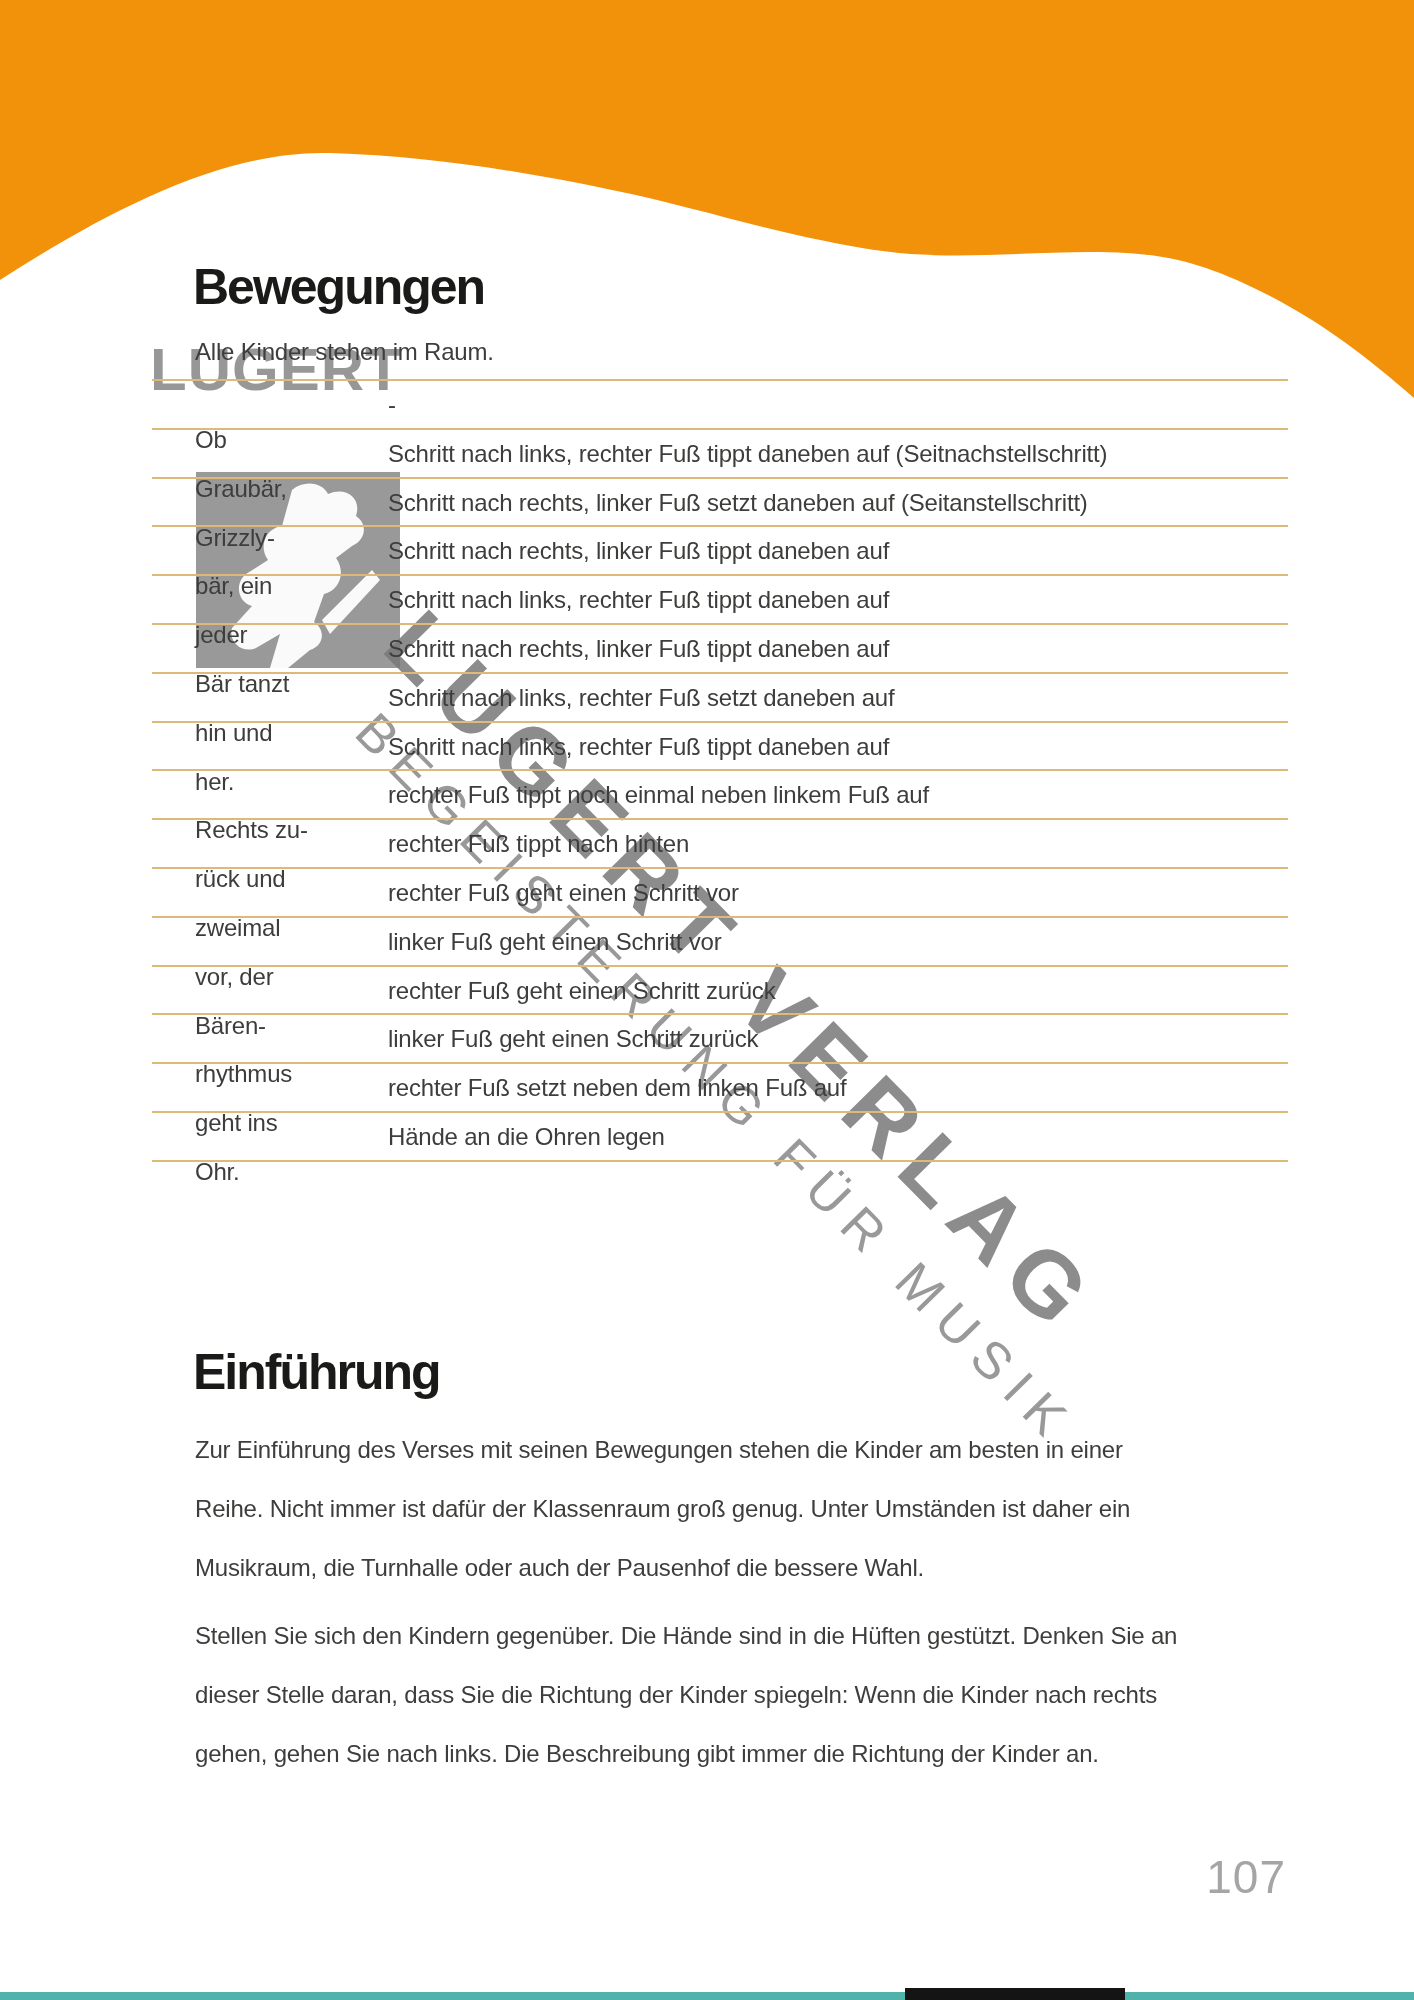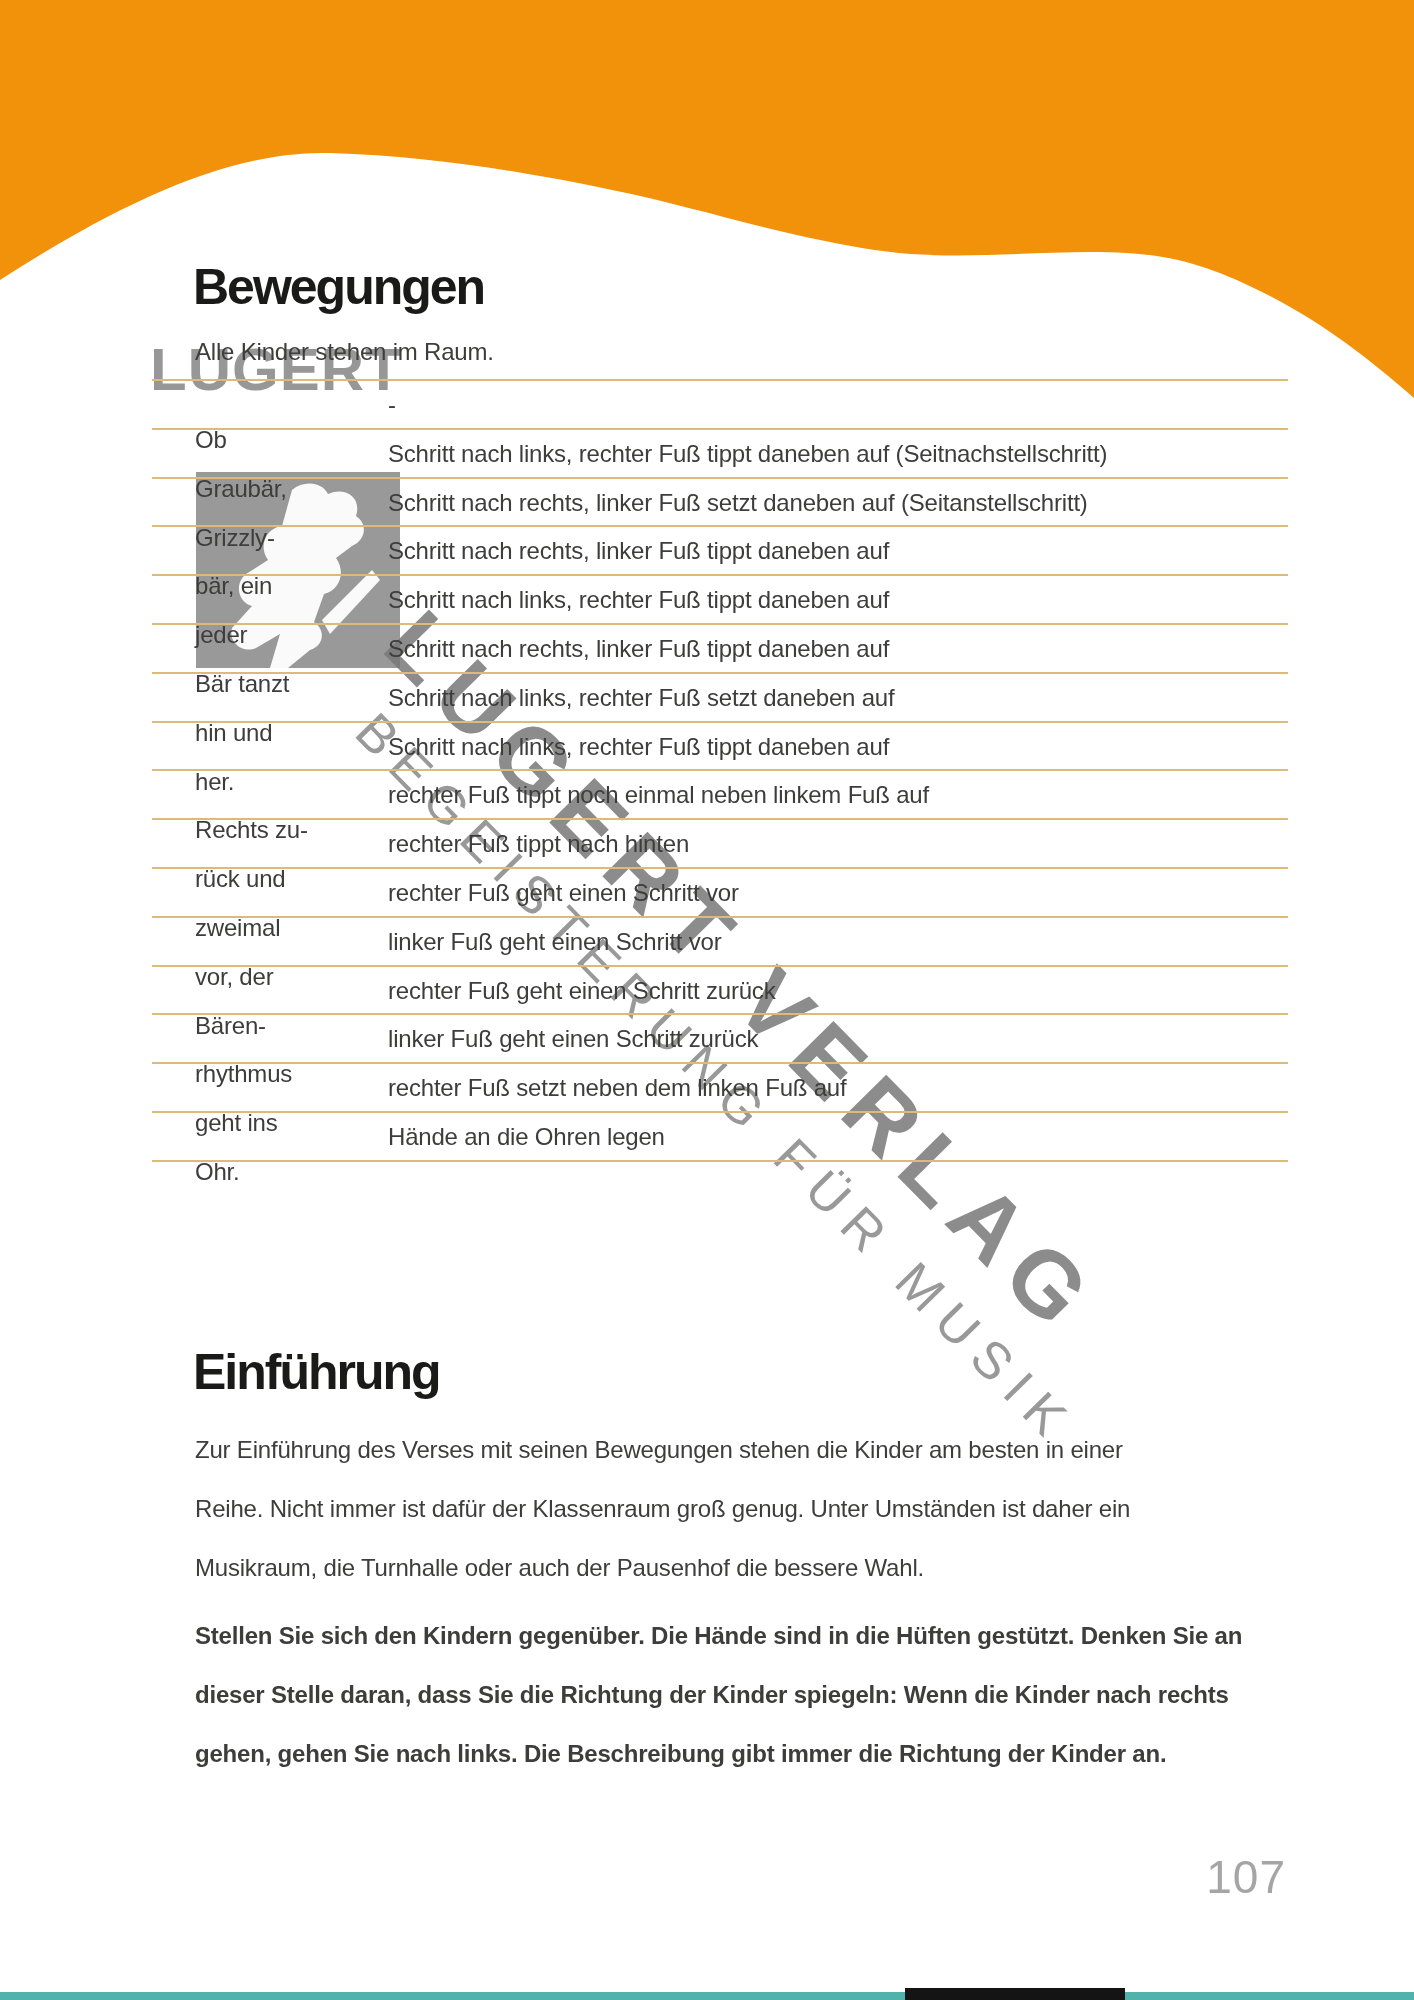--- a/index.html
+++ b/index.html
@@ -66,21 +66,21 @@
   }
   .mt-word { width:193px; padding-left:43px; flex:0 0 236px;margin-top:35px; }
   .mt-move { flex:1; }
 
   .paragraph {
     position:absolute; left:195px; width:1100px;
     font-size:24px; line-height:59px; letter-spacing:-0.2px;
     color:#3d3d3c; white-space:pre-line;
   }
   #paragraph-1 { top:1420px; }
-  #paragraph-2 { top:1606px;font-weight:bold; }
+  #paragraph-2 { top:1606px; }
 
   .page-number {
     position:absolute; top:1850px; right:128px;
     font-size:46px; font-weight:normal; color:#a5a5a5;
     letter-spacing:1px;
   }
 
   
   .bottom-teal-bar {
     position:absolute; left:0; bottom:0; width:1414px; height:8px;

